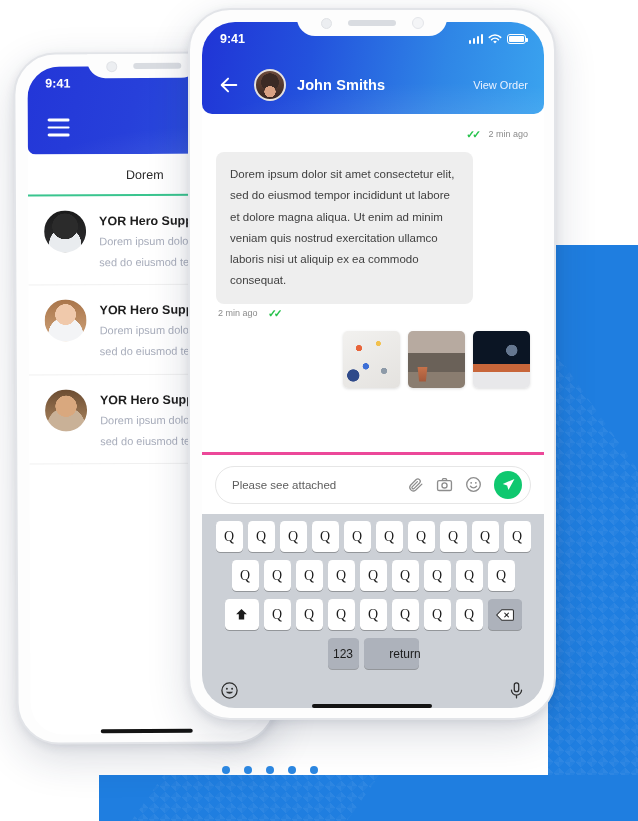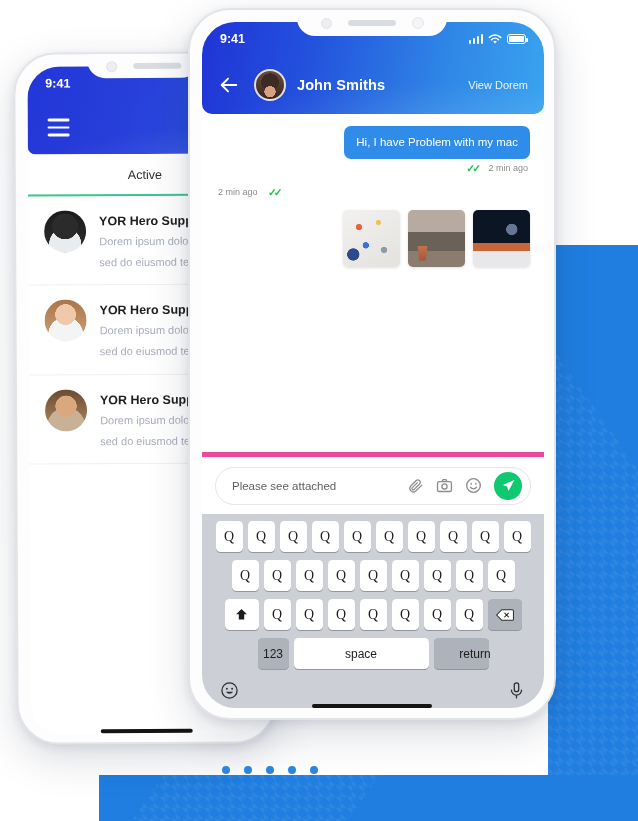--- a/index.html
+++ b/index.html
@@ -134,21 +134,21 @@
       linear-gradient(#b7aaa0 0 38%, #6a6158 38% 72%, #8a7d70 72% 100%),
       #8a7d70;
       position:relative;}
   #th2::after{content:"";position:absolute;left:8px;bottom:6px;width:13px;height:15px;
       background:linear-gradient(#c6724a,#a2583a); clip-path:polygon(12% 0,88% 0,76% 100%,24% 100%);}
   #th3{background:
       radial-gradient(circle at 68% 34%, rgba(190,215,250,.5) 0 10%, transparent 11%),
       linear-gradient(#0b1524 0 58%, #c8663a 58% 72%, #e8e8ea 72% 100%);}
 
   #input-bar{
-    position:relative; height:62px; border-top:5px solid #ec4899;
+    position:relative; height:62px; border-top:3px solid #ec4899;
     display:flex; align-items:center; padding:0 13px; background:#fff;
   }
   #input-pill{
     flex:1; height:38px; border:1px solid #e6e6e6; border-radius:19px;
     display:flex; align-items:center; padding:0 8px 0 16px; gap:12px; background:#fff;
   }
   #msg-input{ flex:1; border:none; outline:none; font-size:11.5px; color:#5d5d5d;
               font-family:inherit; background:transparent;}
   .ibtn{ width:17px; height:17px; flex:none; cursor:pointer; color:#8d8d8d;}
   #send-btn{
@@ -247,21 +247,21 @@
           <span class="burger">
               <i></i>
               <i></i>
               <i></i>
             </span>
           <span class="lh-title">Me</span>
         </div>
       </div>
 
       <div id="tabbar">
-        <span class="tab">Active</span>
+        <span class="tab">Dorem</span>
         <span id="tab-underline"></span>
       </div>
 
       <div id="left-list">
           <div class="lrow">
             <span class="lavatar" id="la1"></span>
             <span class="ltext"><span class="ltitle">YOR Hero Supp</span><span class="lsub" style="display: block;">Dorem ipsum dolor</span><span class="lsub" style="display: block;">sed do eiusmod ten</span></span>
           </div>
           <div class="lrow">
             <span class="lavatar" id="la2"></span>
@@ -304,29 +304,29 @@
                 <b></b>
               </span>
           </span>
         </div>
         <div class="hdr-row">
           <svg class="back-arrow" viewBox="0 0 24 24">
             <path d="M20 12H4.5M11 5 4 12l7 7" stroke="#fff" stroke-width="2.1" fill="none" stroke-linecap="round" stroke-linejoin="round"></path>
           </svg>
           <span class="avatar-hdr"></span>
           <span class="hdr-name">John Smiths</span>
-          <span class="hdr-action">View Dorem</span>
+          <span class="hdr-action">View Order</span>
         </div>
       </div>
 
       <div id="chat-body">
-          <div class="msg-row out">
-            <div class="bubble out">Hi, I have Problem with my mac</div>
-          </div>
           <div class="meta out"><span class="ticks">✓✓</span>&nbsp;<span>2 min ago</span></div>
+          <div class="msg-row in">
+            <div class="bubble in">Dorem ipsum dolor sit amet consectetur elit, sed do eiusmod tempor incididunt ut labore et dolore magna aliqua. Ut enim ad minim veniam quis nostrud exercitation ullamco laboris nisi ut aliquip ex ea commodo consequat.</div>
+          </div>
           <div class="meta in"><span>2 min ago</span>&nbsp;<span class="ticks">✓✓</span></div>
           <div class="thumbs">
             <span class="thumb" id="th1"></span>
             <span class="thumb" id="th2"></span>
             <span class="thumb" id="th3"></span>
           </div>
         </div>
 
       <div id="input-bar">
         <div id="input-pill">
@@ -386,21 +386,20 @@
           <span id="kb-r3-keys" style="display:contents"><span class="key">Q</span><span class="key">Q</span><span class="key">Q</span><span class="key">Q</span><span class="key">Q</span><span class="key">Q</span><span class="key">Q</span></span>
           <span class="key del">
             <svg width="18" height="14" viewBox="0 0 26 18">
               <path d="M8.4 1.4h15.2a1.6 1.6 0 0 1 1.6 1.6v12a1.6 1.6 0 0 1-1.6 1.6H8.4L1 9z" stroke="#2c2c2c" stroke-width="1.5" fill="#fff"></path>
               <path d="M12.6 6.3 18 11.7M18 6.3l-5.4 5.4" stroke="#2c2c2c" stroke-width="1.5" stroke-linecap="round"></path>
             </svg>
           </span>
         </div>
         <div class="krow">
           <span class="key wide">123</span>
-          <span class="key space">space</span>
           <span class="key return">return</span>
         </div>
         <div class="krow bottom">
           <svg class="kb-ico" viewBox="0 0 24 24">
             <circle cx="12" cy="12" r="9.6" stroke="currentColor" stroke-width="1.6" fill="none"></circle>
             <circle cx="8.7" cy="9.8" r="1.2" fill="currentColor"></circle>
             <circle cx="15.3" cy="9.8" r="1.2" fill="currentColor"></circle>
             <path d="M7.4 13.6a5.6 5.6 0 0 0 9.2 0z" fill="currentColor"></path>
           </svg>
           <svg class="kb-ico" viewBox="0 0 24 24">

